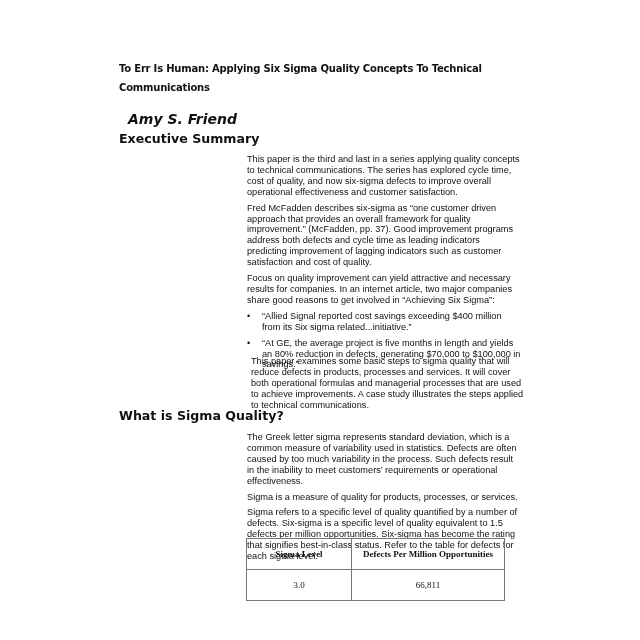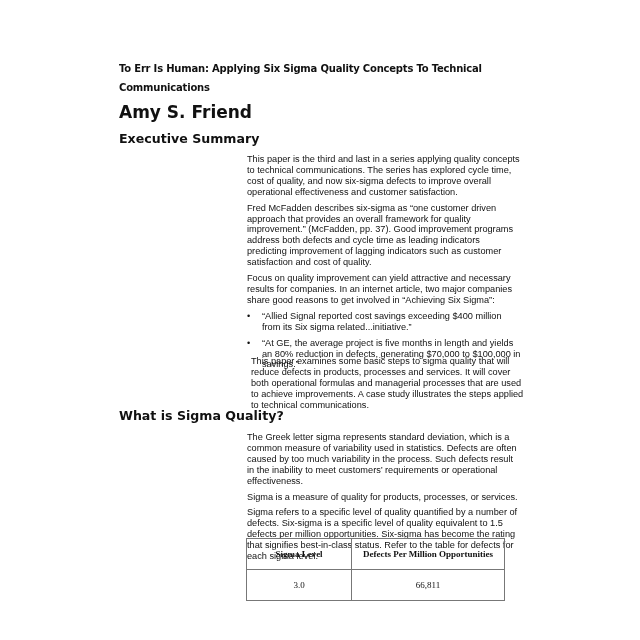--- a/index.html
+++ b/index.html
@@ -1,20 +1,20 @@
 <!DOCTYPE html>
 <html><head>
   <meta charset="utf-8">
   <style>
     html, body { margin: 0; padding: 0; background: #ffffff; }
     body { width: 640px; height: 640px; position: relative; overflow: hidden; color: #111; }
     .sans { font-family: "DejaVu Sans", sans-serif; font-weight: bold; color: #111; }
     .serif { font-family: Liberation Sans, sans-serif; }
     #title { position: absolute; left: 119px; top: 59px; width: 420px; font-size: 10px; line-height: 19px; letter-spacing: -0.2px; margin: 0; }
-    #author { position: absolute; left: 119px; top: 102px; font-size: 17px; margin: 0; }
+    #author { position: absolute; left: 119px; top: 102px; font-size: 14px; margin: 9px; font-style: italic; }
     #exec-heading { position: absolute; left: 119px; top: 131px; font-size: 12.6px; margin: 0; }
     #sigma-heading { position: absolute; left: 119px; top: 408px; font-size: 12.6px; margin: 0; }
     .body-block { position: absolute; left: 247px; width: 275px; font-size: 9.2px; line-height: 10.9px; }
     .body-block p { margin: 0 0 5px 0; }
     #exec-body { top: 154px; }
     #sigma-body { top: 432px; }
     ul.bullets { list-style: none; margin: 0 0 5px 0; padding: 0; }
     ul.bullets li { position: relative; padding-left: 15px; margin-bottom: 5px; }
     ul.bullets li .dot { position: absolute; left: 0; top: 0; }
     #closing-para { position: absolute; left: 247px; top: 352px; width: 275px; font-size: 9.2px; line-height: 10.9px; margin: 4px; }

